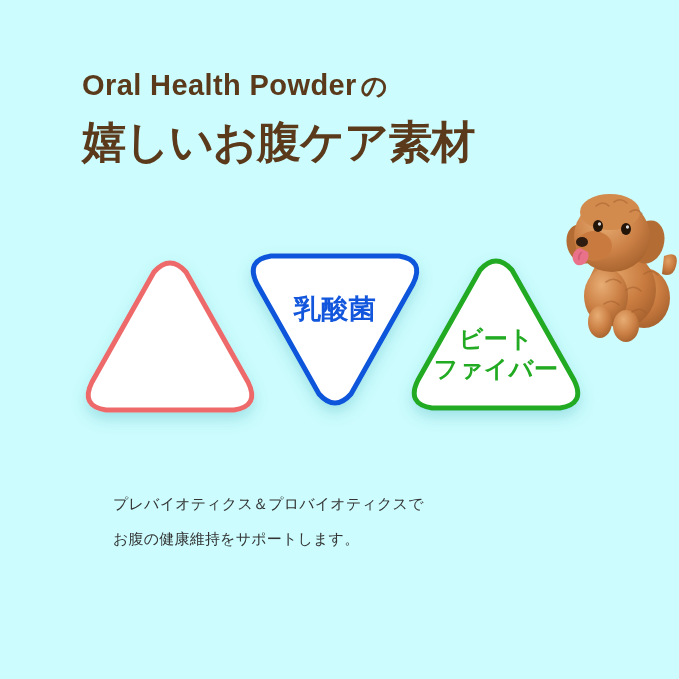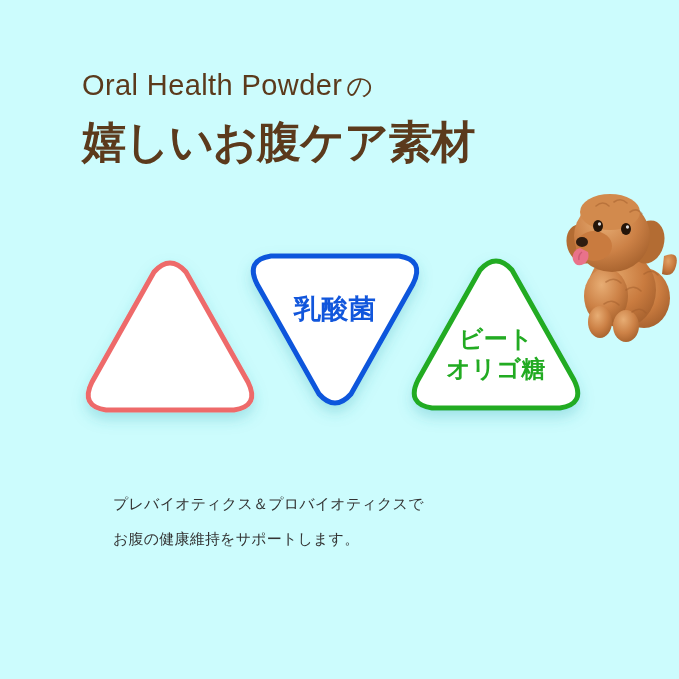--- a/index.html
+++ b/index.html
@@ -27,21 +27,21 @@
     left: 82px;
     top: 66px;
     width: 560px;
   }
   .headline-sub {
     font-size: 29px;
     line-height: 38px;
     color: #5b3a1c;
     letter-spacing: 0.4px;
     white-space: nowrap;
-    font-weight: 400;
+    font-weight: 700;
   }
   .headline-sub .latin {
     font-family: "Liberation Sans", "DejaVu Sans", sans-serif;
   }
   .headline-sub .ja-no {
     font-size: 26px;
     padding-left: 4px;
   }
   .headline-main {
     margin-top: 6px;
@@ -178,21 +178,21 @@
     <div class="badge" id="badge-beet">
       <svg viewBox="0 0 176 172" xmlns="http://www.w3.org/2000/svg">
         <defs>
           <filter id="sh3" x="-25%" y="-25%" width="160%" height="170%">
             <feDropShadow dx="0" dy="7" stdDeviation="7" flood-color="#3aa8b4" flood-opacity="0.30"></feDropShadow>
           </filter>
         </defs>
         <path filter="url(#sh3)" d="M 72 16 Q 88 -2 104 16 L 166 126 Q 178 150 152 154 L 24 154 Q -2 150 10 126 Z" fill="#ffffff" stroke="#22ab22" stroke-width="5" stroke-linejoin="round"></path>
       </svg>
       <div class="badge-label">ビート
-オリゴ糖</div>
+ファイバー</div>
     </div>
 
   </div>
 
   <div class="dog">
     <svg viewBox="0 0 124 160" xmlns="http://www.w3.org/2000/svg">
       <defs>
         <radialGradient id="furG" cx="42%" cy="32%" r="75%">
           <stop offset="0%" stop-color="#e0a064"></stop>
           <stop offset="55%" stop-color="#c97b3f"></stop>

